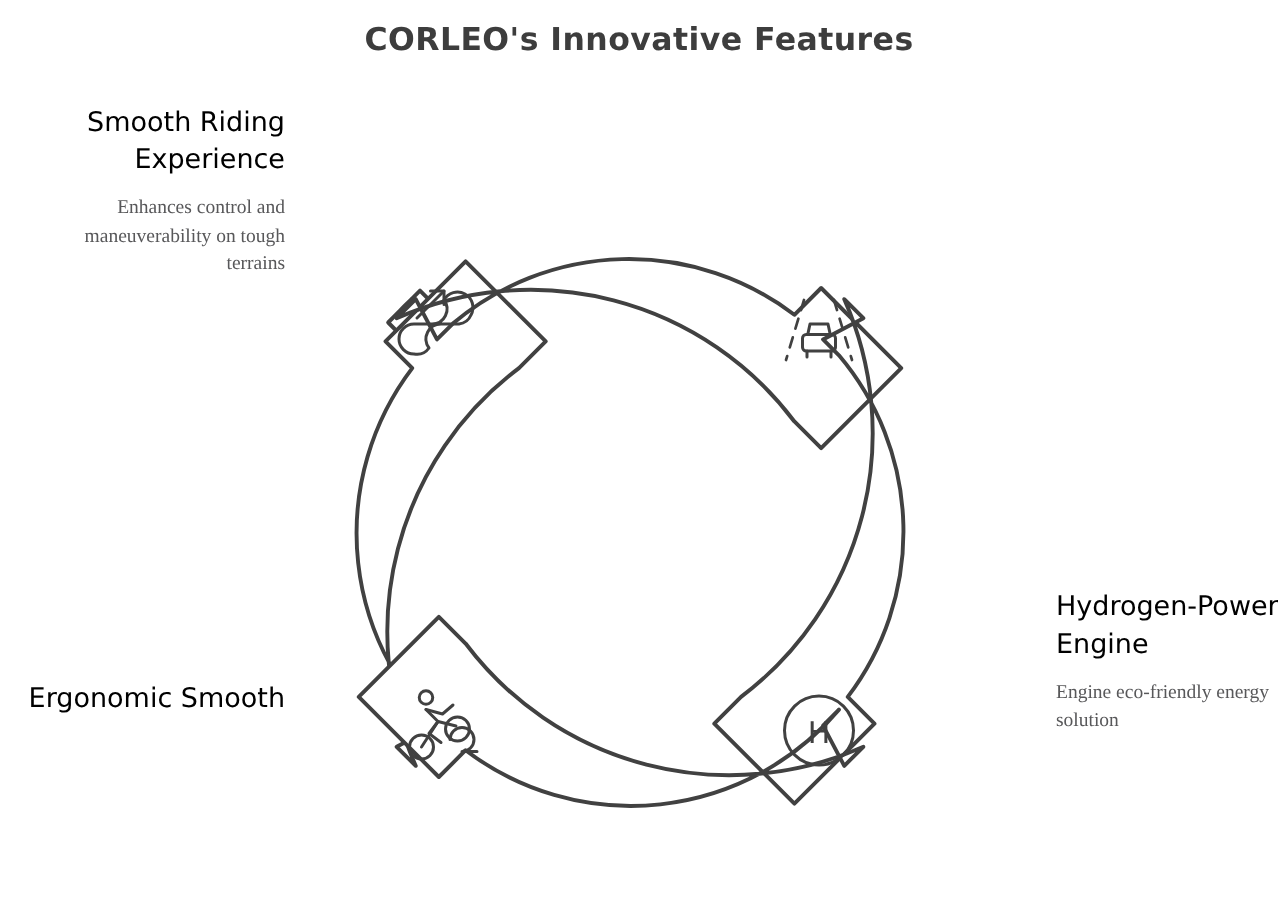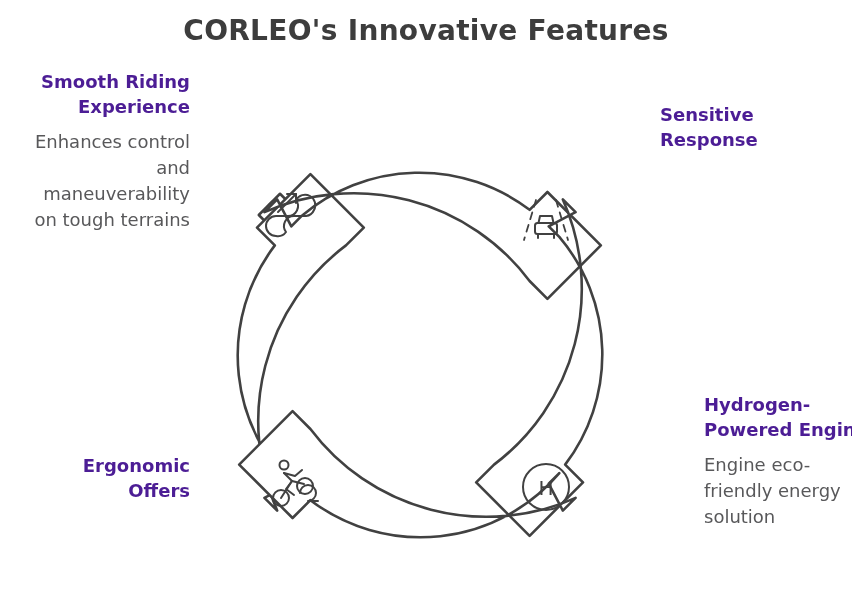--- a/index.html
+++ b/index.html
@@ -14,45 +14,46 @@
     overflow: hidden;
     position: relative;
   }
 
   #page-title {
     position: absolute;
     top: 14px;
     left: 0;
     width: 852px;
     text-align: center;
-    font-size: 28px;
+    font-size: 21px;
     font-weight: bold;
     color: #3d3d3d;
     letter-spacing: 0.3px;
   }
 
   .label-block {
     position: absolute;
     width: 172px;
   }
   .label-block.align-right { text-align: right; }
   .label-block.align-left  { text-align: left; }
 
   .label-heading {
     font-size: 18px;
-    font-weight: bold;
-    color: #4c1d95;
+    font-weight: normal;
+    color: #000000;
     line-height: 1.38;
     margin: 0;
   }
   .label-body {
-    font-size: 18px;
+    font-size: 13px;
     color: #58585a;
     line-height: 1.45;
     margin: 9px 0 0 0;
+    font-family: Liberation Serif, serif;
   }
 
   
   #block-smooth-riding   { left: 18px;  top: 70px; }
   #block-sensitive       { left: 660px; top: 103px; }
   #block-hydrogen        { left: 660px; top: 393px; margin-left: 44px; }
   #block-ergonomic       { left: 18px;  top: 454px; }
 
   #cycle-diagram {
     position: absolute;
@@ -95,30 +96,29 @@
 <body>
 
 <div id="page-title">CORLEO's Innovative Features</div>
 
 <div class="label-block align-right" id="block-smooth-riding">
   <p class="label-heading">Smooth Riding Experience</p>
   <p class="label-body">Enhances control and maneuverability on tough terrains</p>
 </div>
 
 <div class="label-block align-left" id="block-sensitive">
-  <p class="label-heading">Sensitive Response</p>
 </div>
 
 <div class="label-block align-left" id="block-hydrogen">
   <p class="label-heading">Hydrogen-Powered Engine</p>
   <p class="label-body">Engine eco-friendly energy solution</p>
 </div>
 
 <div class="label-block align-right" id="block-ergonomic">
-  <p class="label-heading">Ergonomic Offers</p>
+  <p class="label-heading">Ergonomic Smooth</p>
 </div>
 
 <svg id="cycle-diagram" viewBox="0 0 480 490">
 
   <g transform="translate(240,245)">
 
     <g transform="rotate(180)">
       <path class="ring-arrow" d="
         M 128.69 128.69
         L 118.09 139.30

